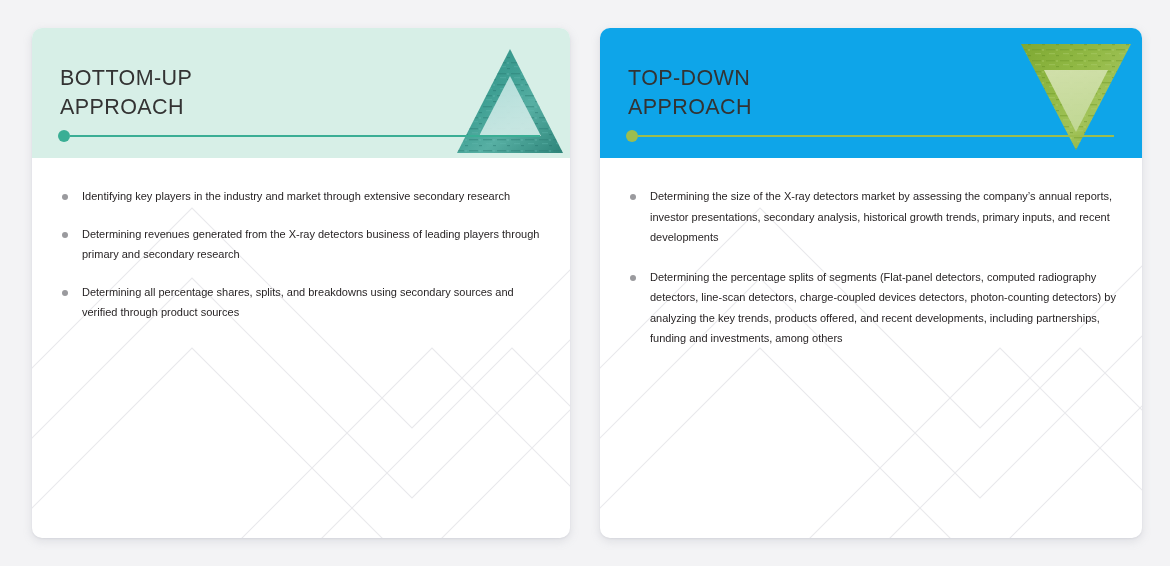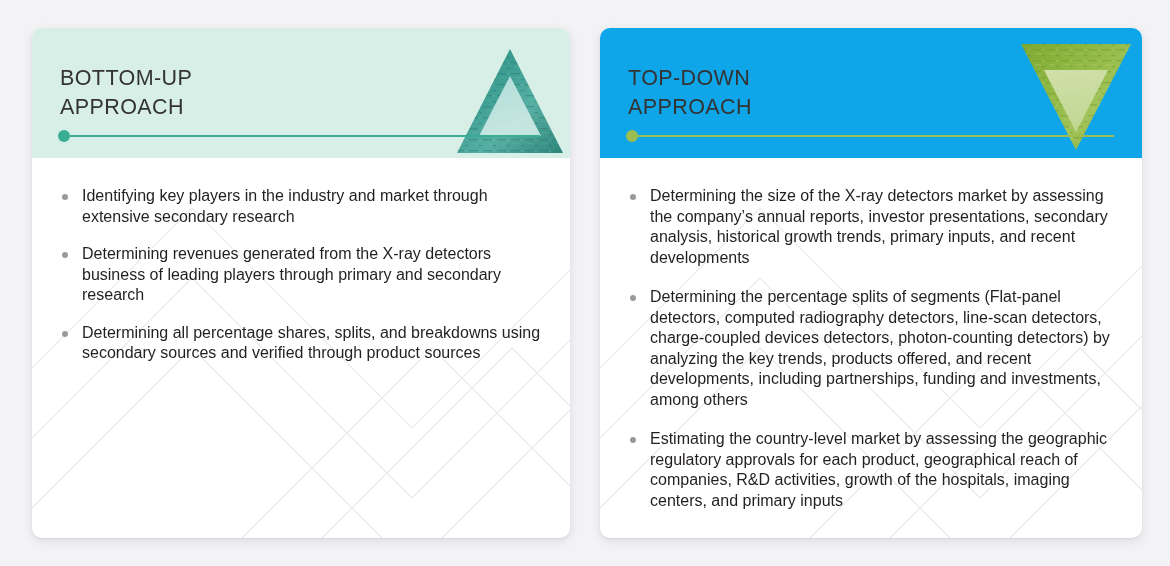--- a/index.html
+++ b/index.html
@@ -124,21 +124,21 @@
 
   ul.bullets {
     list-style: none;
     margin: 0;
     padding: 0;
   }
   ul.bullets li {
     position: relative;
     padding-left: 28px;
     margin-bottom: 17px;
-    font-size: 16px;
+    font-size: 11px;
     line-height: 20.5px;
     color: #231f20;
   }
   ul.bullets li:last-child { margin-bottom: 0; }
   ul.bullets li::before {
     content: "";
     position: absolute;
     left: 8px;
     top: 8px;
     width: 6px;
@@ -254,19 +254,18 @@
         <div class="rule">
           <span class="dot"></span>
           <span class="line"></span>
         </div>
       </div>
 
       <div class="card-body">
         <ul class="bullets">
           <li>Determining the size of the X-ray detectors market by assessing the company’s annual reports, investor presentations, secondary analysis, historical growth trends, primary inputs, and recent developments</li>
           <li>Determining the percentage splits of segments (Flat-panel detectors, computed radiography detectors, line-scan detectors, charge-coupled devices detectors, photon-counting detectors) by analyzing the key trends, products offered, and recent developments, including partnerships, funding and investments, among others</li>
-          <li>Estimating the country-level market by assessing the geographic regulatory approvals for each product, geographical reach of companies, R&amp;D activities, growth of the hospitals, imaging centers, and primary inputs</li>
         </ul>
       </div>
     </div>
 
   </div>
 </div>
 
 </body></html>

